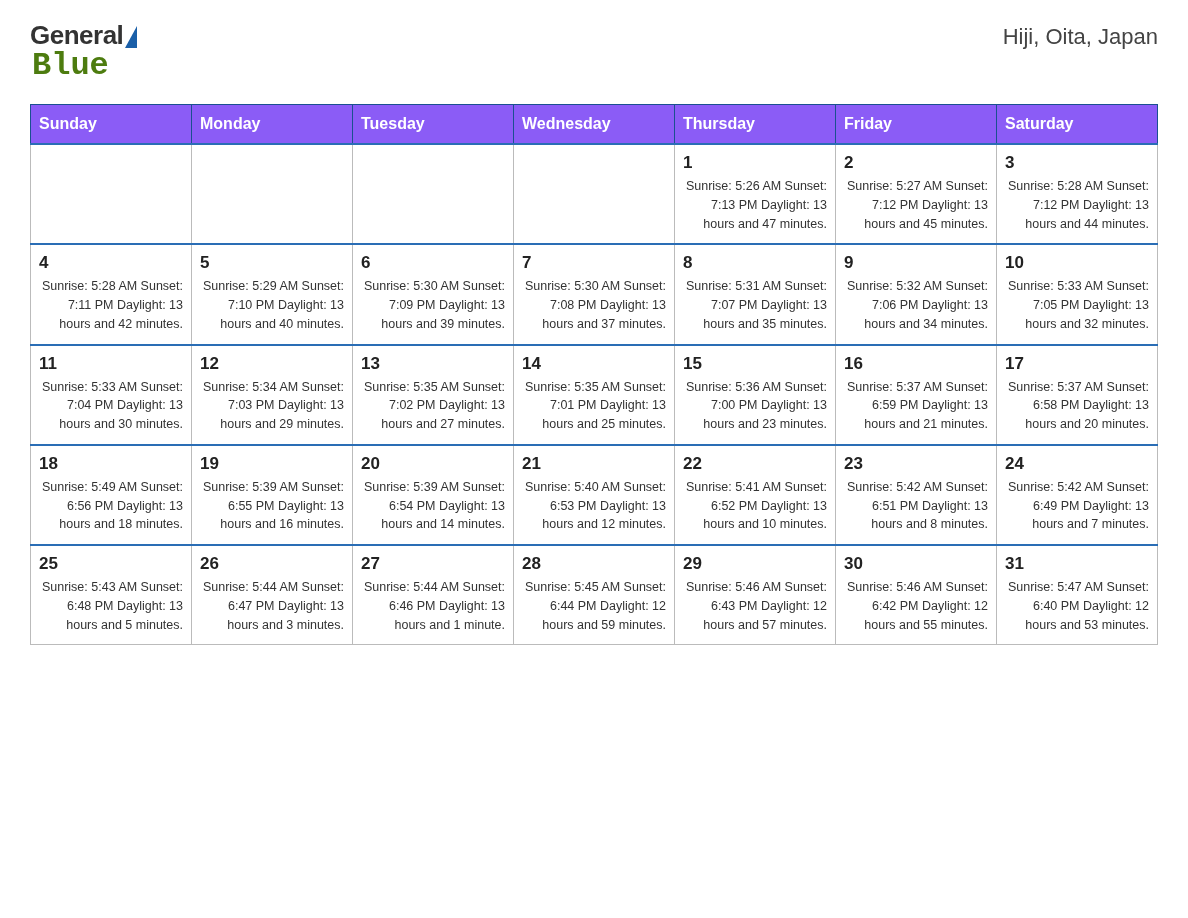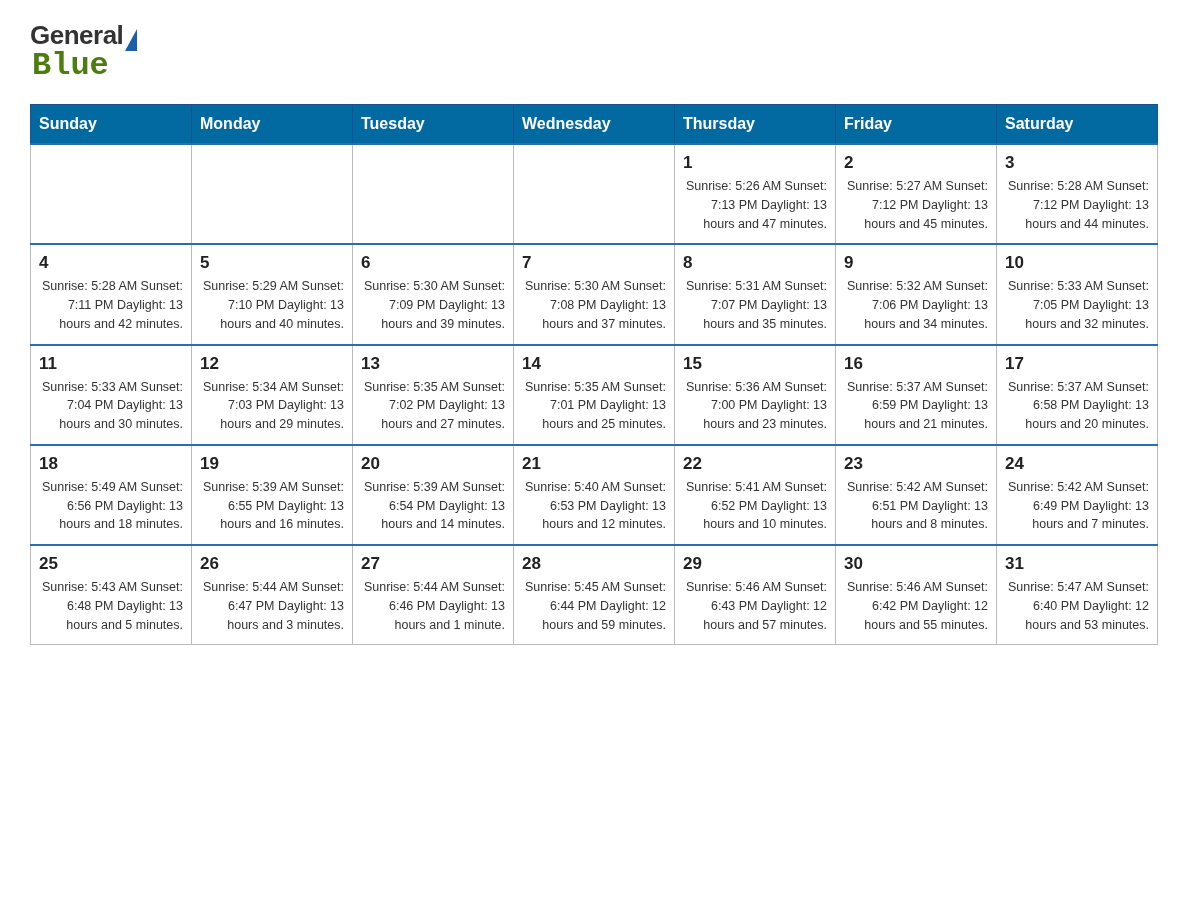--- a/index.html
+++ b/index.html
@@ -17,21 +17,21 @@
       align-items: flex-start;
       margin-bottom: 20px;
     }
     .logo {
       display: flex;
       flex-direction: column;
       align-items: flex-start;
     }
     .logo-top {
       display: flex;
-      align-items: flex-end;
+      align-items: center;
     }
     .logo-general {
       font-size: 26px;
       font-weight: bold;
       color: #333;
       letter-spacing: -0.5px;
     }
     .logo-triangle {
       width: 0;
       height: 0;
@@ -61,21 +61,21 @@
       font-size: 22px;
       color: #444;
       margin-top: 4px;
     }
     .calendar {
       width: 100%;
       border-collapse: collapse;
       border: 1px solid #999;
     }
     .calendar th {
-      background-color: #0369a1;
+      background-color: #8b5cf6;
       color: #fff;
       font-size: 16px;
       font-weight: bold;
       padding: 10px 8px;
       text-align: left;
       border: 1px solid #1a5090;
     }
     .calendar td {
       vertical-align: top;
       border: 1px solid #bbb;
@@ -114,20 +114,21 @@
 
 <div class="header">
   <div class="logo">
     <div class="logo-top">
       <span class="logo-general">General</span>
       <div class="logo-triangle"></div>
     </div>
     <span class="logo-blue">Blue</span>
   </div>
   <div class="title-area">
+    <div class="location">Hiji, Oita, Japan</div>
   </div>
 </div>
 
 <table class="calendar">
   <thead>
     <tr>
     <th>Sunday</th>
         <th>Monday</th>
         <th>Tuesday</th>
         <th>Wednesday</th>

